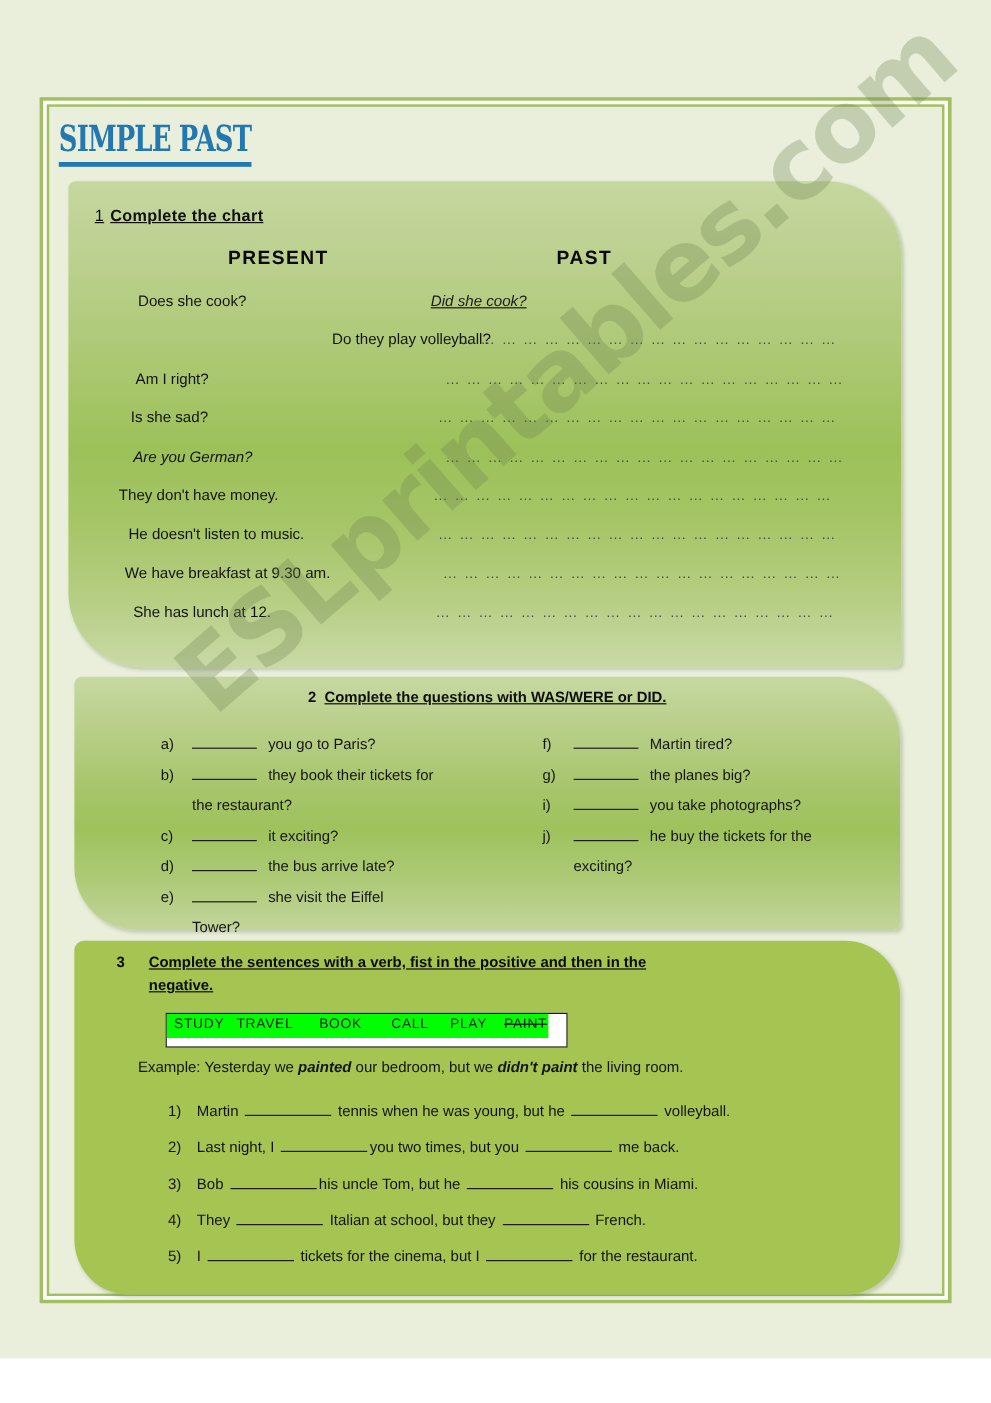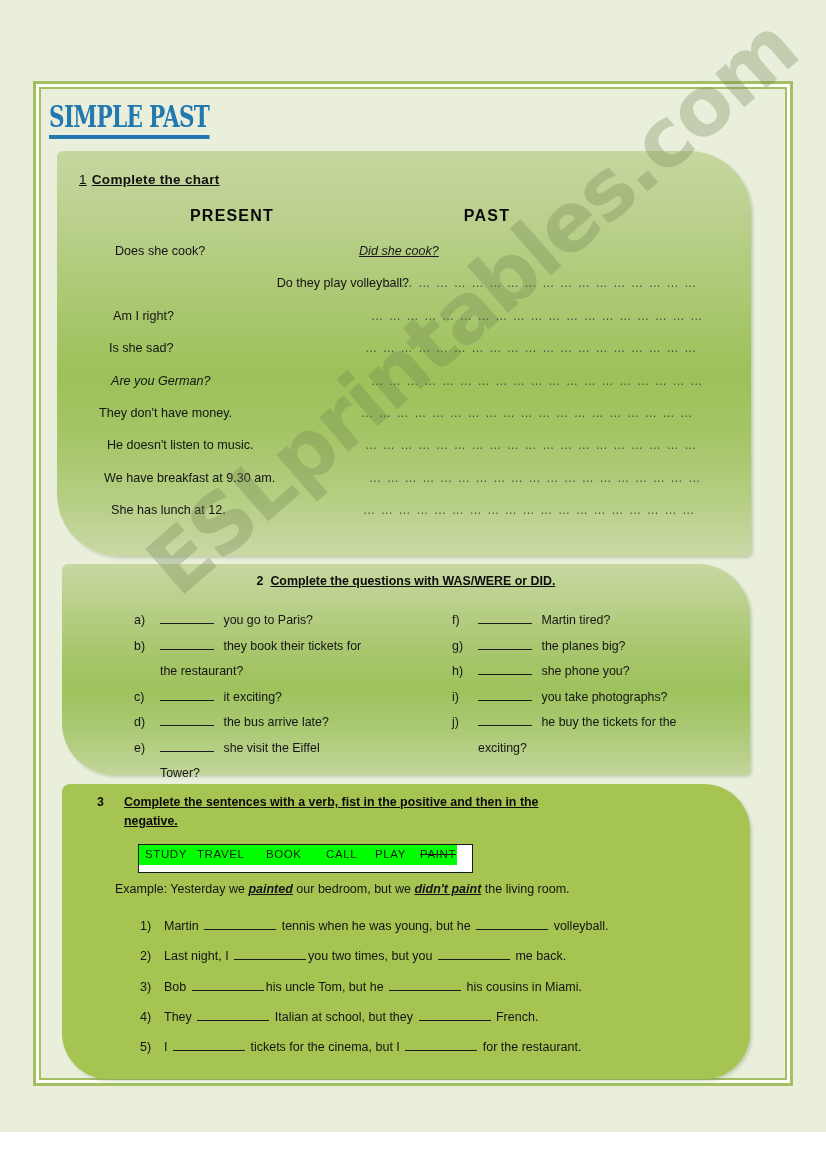--- a/index.html
+++ b/index.html
@@ -289,21 +289,20 @@
     position: absolute;
     left: 53px;
     top: 98px;
     font-size: 12.5px;
     color: #141414;
     white-space: nowrap;
   }
   .example b {
     font-weight: bold;
     font-style: italic;
-    text-decoration: underline;
   }
   .s-list {
     position: absolute;
     left: 78px;
     top: 127px;
     width: 610px;
   }
   .s-item {
     font-size: 12.5px;
     color: #141414;
@@ -418,21 +417,20 @@
           <div class="q-item"><span class="lbl">b)</span><span class="blank"></span><span> they book their tickets for</span></div>
           <div class="q-wrap">the restaurant?</div>
           <div class="q-item"><span class="lbl">c)</span><span class="blank"></span><span> it exciting?</span></div>
           <div class="q-item"><span class="lbl">d)</span><span class="blank"></span><span> the bus arrive late?</span></div>
           <div class="q-item"><span class="lbl">e)</span><span class="blank"></span><span> she visit the Eiffel</span></div>
           <div class="q-wrap">Tower?</div>
         </div>
       <div class="q-col right" id="q-col-right">
           <div class="q-item"><span class="lbl">f)</span><span class="blank"></span><span> Martin tired?</span></div>
           <div class="q-item"><span class="lbl">g)</span><span class="blank"></span><span> the planes big?</span></div>
-          <div class="q-item"><span class="lbl">h)</span><span class="blank"></span><span> she phone you?</span></div>
           <div class="q-item"><span class="lbl">i)</span><span class="blank"></span><span> you take photographs?</span></div>
           <div class="q-item"><span class="lbl">j)</span><span class="blank"></span><span> he buy the tickets for the</span></div>
           <div class="q-wrap">exciting?</div>
         </div>
     </div>
   </div>
 
   <div id="overflow-lines"></div>
 
   <div class="panel3">

